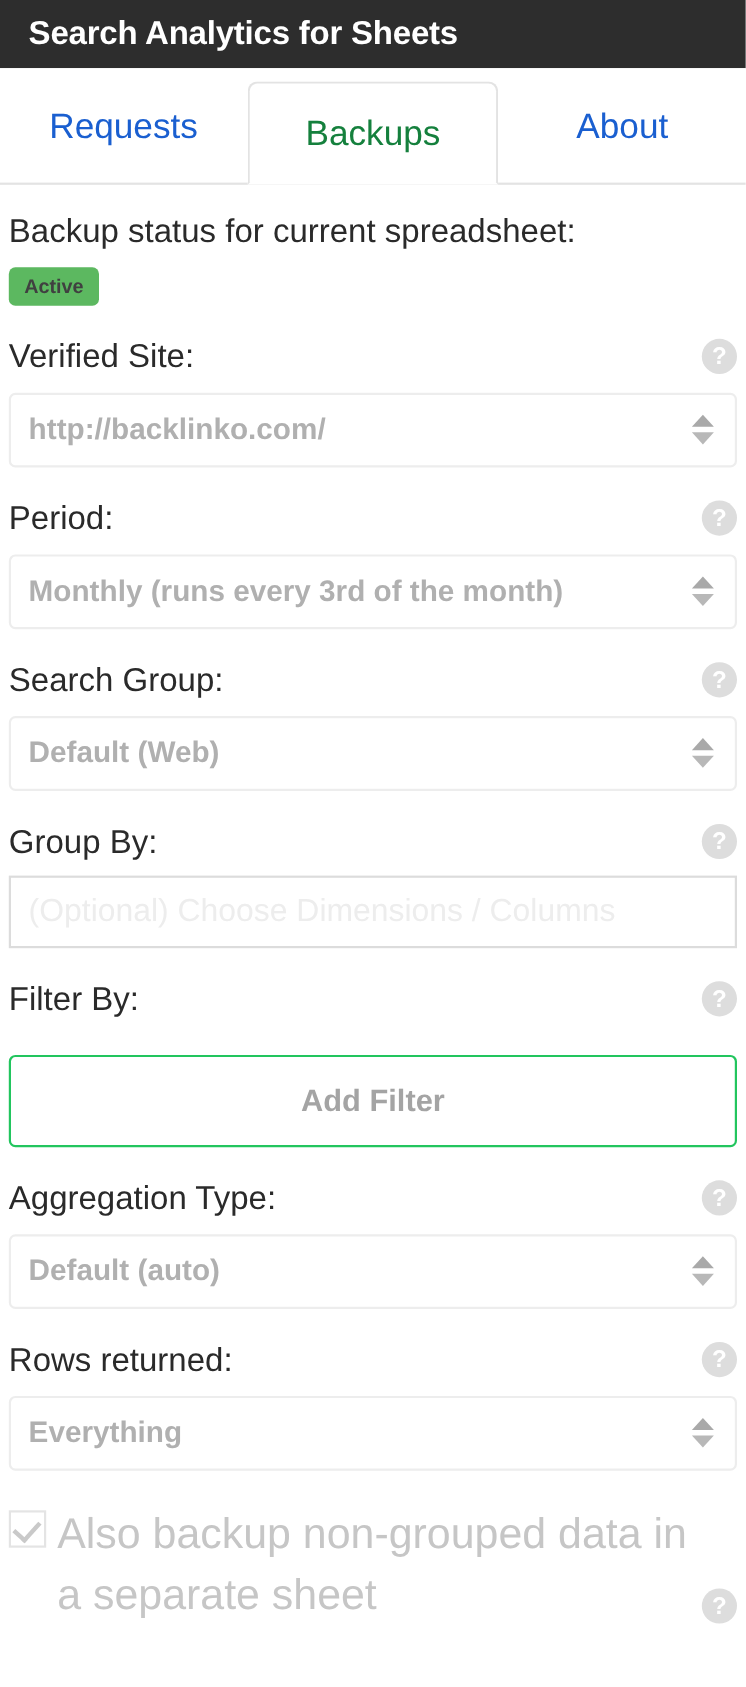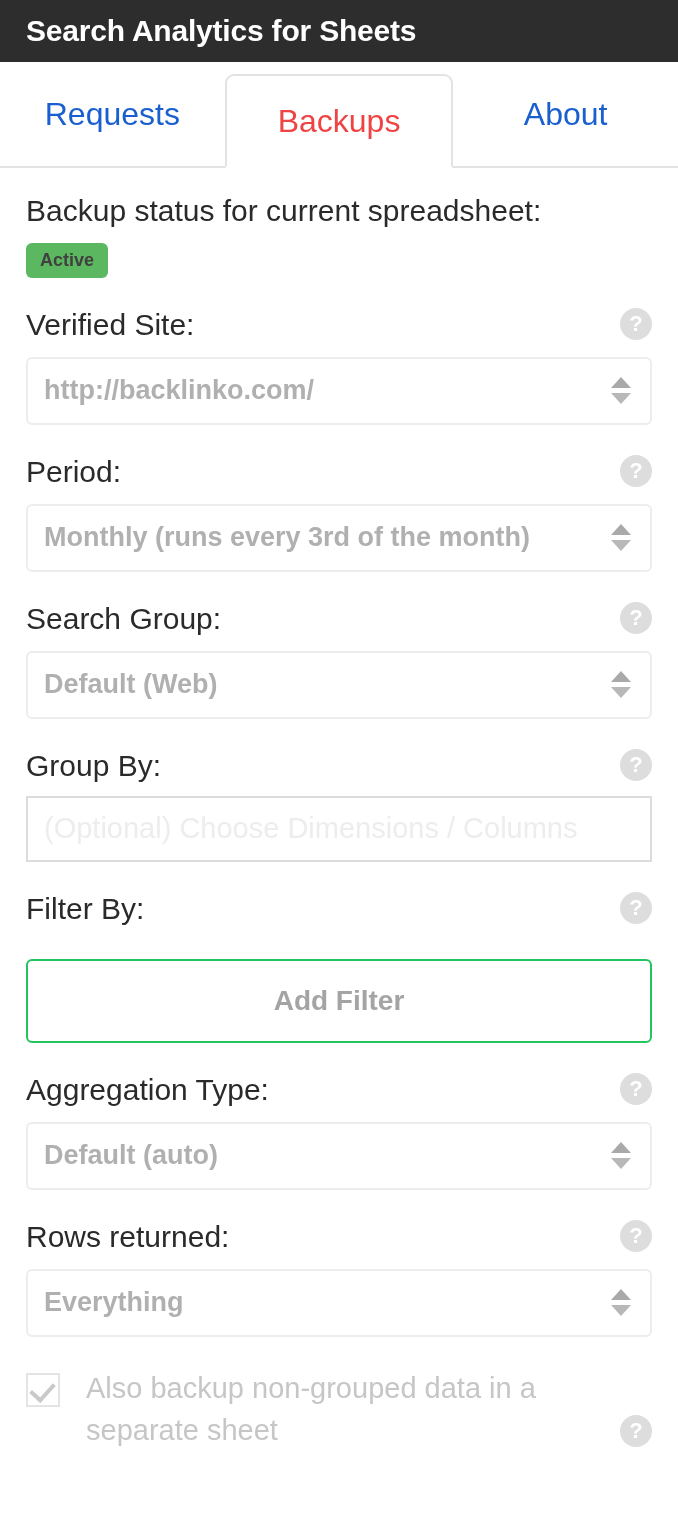--- a/index.html
+++ b/index.html
@@ -53,33 +53,33 @@
     align-items: center;
     justify-content: center;
     font-size: 32px;
     color: #1a5fd0;
     position: relative;
     z-index: 1;
     padding-bottom: 2px;
     cursor: pointer;
   }
   .tab.active {
-    color: #ef4444;
+    color: #15803d;
     background: #ffffff;
     border: 2px solid #e3e3e3;
     border-bottom: 2px solid #ffffff;
     border-radius: 9px 9px 0 0;
     margin-top: 12px;
     z-index: 3;
     padding-bottom: 0;
   }
 
   
   .form-area {
-    padding: 0 26px;
+    padding: 0 8px;
   }
 
   .status-line {
     font-size: 30px;
     color: #2a2a2a;
     margin-top: 26px;
     line-height: 1.15;
   }
   .badge {
     display: inline-block;
@@ -210,22 +210,22 @@
     content: "";
     position: absolute;
     left: 7px; top: 3px;
     width: 11px; height: 19px;
     border-right: 4px solid #c9c9c9;
     border-bottom: 4px solid #c9c9c9;
     transform: rotate(42deg);
   }
   .checkbox-text {
     flex: 1 1 auto;
-    margin-left: 26px;
-    font-size: 29px;
+    margin-left: 10px;
+    font-size: 39px;
     line-height: 1.45;
     color: #c6c6c6;
   }
   .checkbox-help {
     flex: 0 0 auto;
     align-self: flex-end;
     margin-bottom: 4px;
   }
 </style>
 </head>

